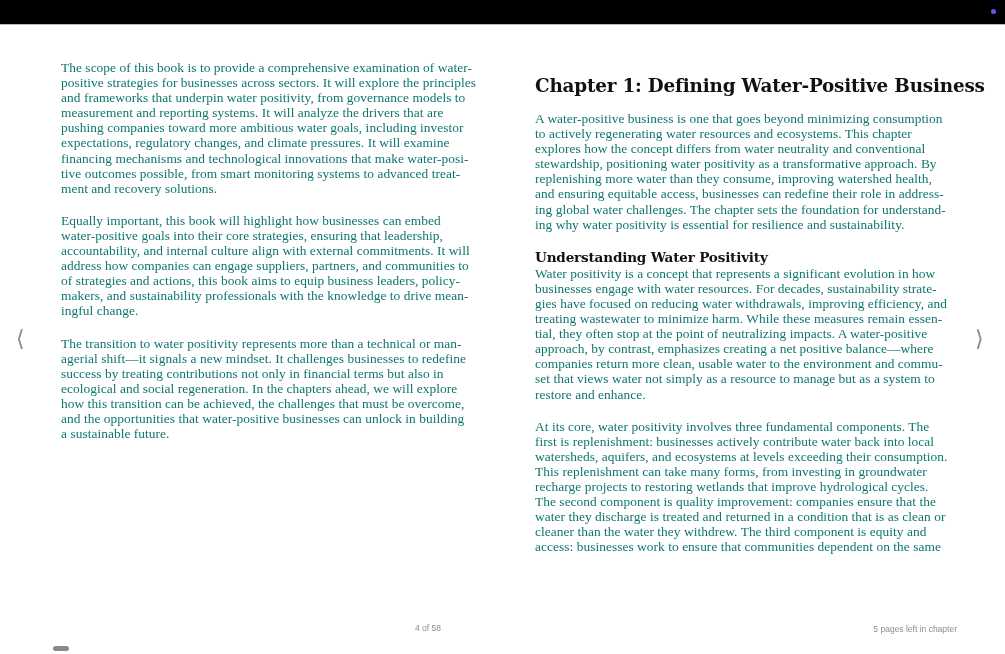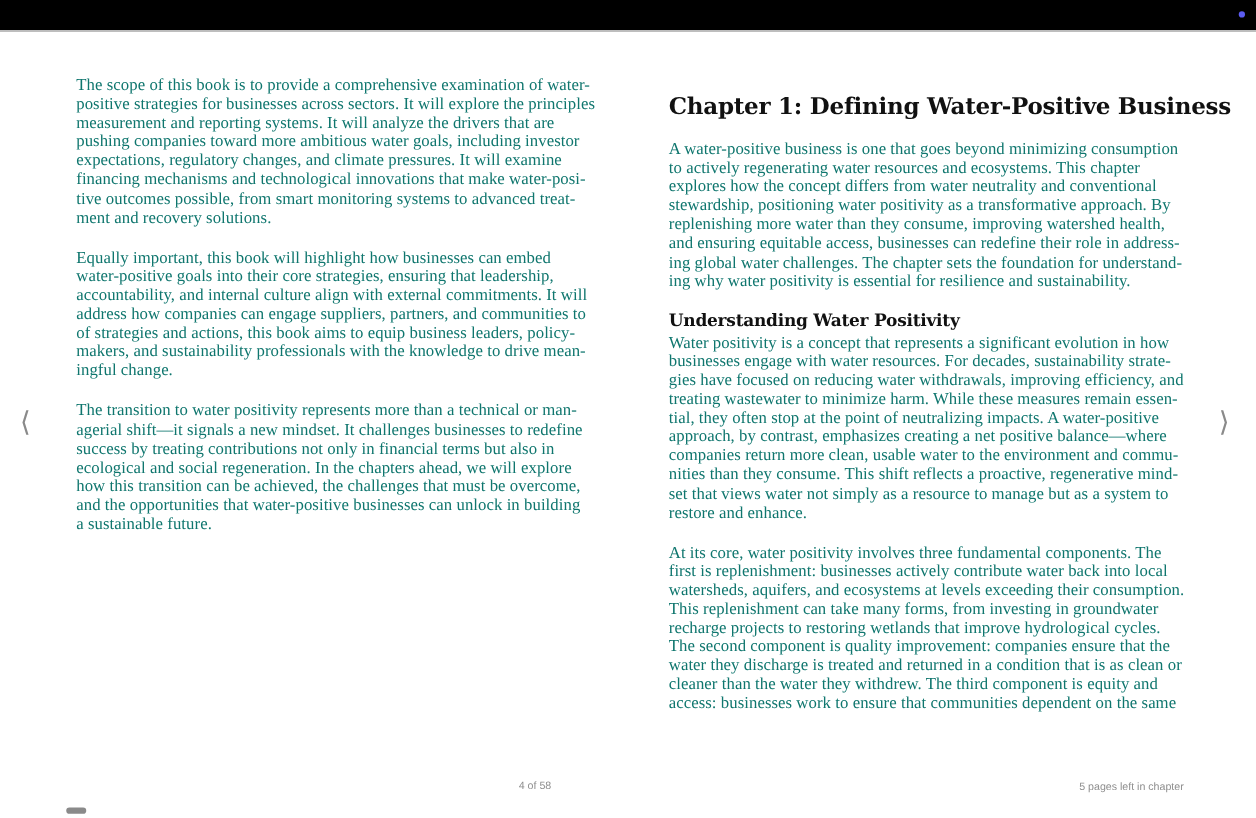--- a/index.html
+++ b/index.html
@@ -45,35 +45,36 @@
     margin-bottom: 0;
     white-space: nowrap;
     letter-spacing: -0.2px;
   }
 
   .nav-arrow { position: absolute; top: 326px; font-family: "DejaVu Sans", sans-serif; font-size: 22px; color: #8a8a8a; cursor: pointer; line-height: 26px; }
   .nav-arrow.prev { left: 16px; }
   .nav-arrow.next { left: 975px; }
 
   .footer-page { position: absolute; top: 623px; left: 0; width: 856px; text-align: center; font-family: "Liberation Sans", sans-serif; font-size: 8.5px; color: #8e8e8e; }
-  .footer-left { position: absolute; top: 624px; right: 58px; font-family: "Liberation Sans", sans-serif; font-size: 8.5px; color: #8e8e8e; }
+  .footer-left { position: absolute; top: 624px; right: 48px; font-family: "Liberation Sans", sans-serif; font-size: 8.5px; color: #8e8e8e; }
 
   .scroll-handle { position: absolute; left: 53px; top: 646px; width: 16px; height: 5px; border-radius: 3px; background: #8a8a8a; cursor: pointer; }
 </style>
 </head>
 <body>
 
 <div class="topbar">
   <span class="dot" style="background: rgb(91, 91, 240);"></span>
 </div>
 
 <div class="page left">
   <p class="para">
     <span class="ln">The scope of this book is to provide a comprehensive examination of water-</span>
     <span class="ln">positive strategies for businesses across sectors. It will explore the principles</span>
+    <span class="ln">and frameworks that underpin water positivity, from governance models to</span>
     <span class="ln">measurement and reporting systems. It will analyze the drivers that are</span>
     <span class="ln">pushing companies toward more ambitious water goals, including investor</span>
     <span class="ln">expectations, regulatory changes, and climate pressures. It will examine</span>
     <span class="ln">financing mechanisms and technological innovations that make water-posi-</span>
     <span class="ln">tive outcomes possible, from smart monitoring systems to advanced treat-</span>
     <span class="ln">ment and recovery solutions.</span>
   </p>
   <p class="para">
     <span class="ln">Equally important, this book will highlight how businesses can embed</span>
     <span class="ln">water-positive goals into their core strategies, ensuring that leadership,</span>
@@ -108,21 +109,20 @@
   </p>
   <h2 class="section-title">Understanding Water Positivity</h2>
   <p class="para">
     <span class="ln">Water positivity is a concept that represents a significant evolution in how</span>
     <span class="ln">businesses engage with water resources. For decades, sustainability strate-</span>
     <span class="ln">gies have focused on reducing water withdrawals, improving efficiency, and</span>
     <span class="ln">treating wastewater to minimize harm. While these measures remain essen-</span>
     <span class="ln">tial, they often stop at the point of neutralizing impacts. A water-positive</span>
     <span class="ln">approach, by contrast, emphasizes creating a net positive balance—where</span>
     <span class="ln">companies return more clean, usable water to the environment and commu-</span>
-    <span class="ln">nities than they consume. This shift reflects a proactive, regenerative mind-</span>
     <span class="ln">set that views water not simply as a resource to manage but as a system to</span>
     <span class="ln">restore and enhance.</span>
   </p>
   <p class="para">
     <span class="ln">At its core, water positivity involves three fundamental components. The</span>
     <span class="ln">first is replenishment: businesses actively contribute water back into local</span>
     <span class="ln">watersheds, aquifers, and ecosystems at levels exceeding their consumption.</span>
     <span class="ln">This replenishment can take many forms, from investing in groundwater</span>
     <span class="ln">recharge projects to restoring wetlands that improve hydrological cycles.</span>
     <span class="ln">The second component is quality improvement: companies ensure that the</span>

